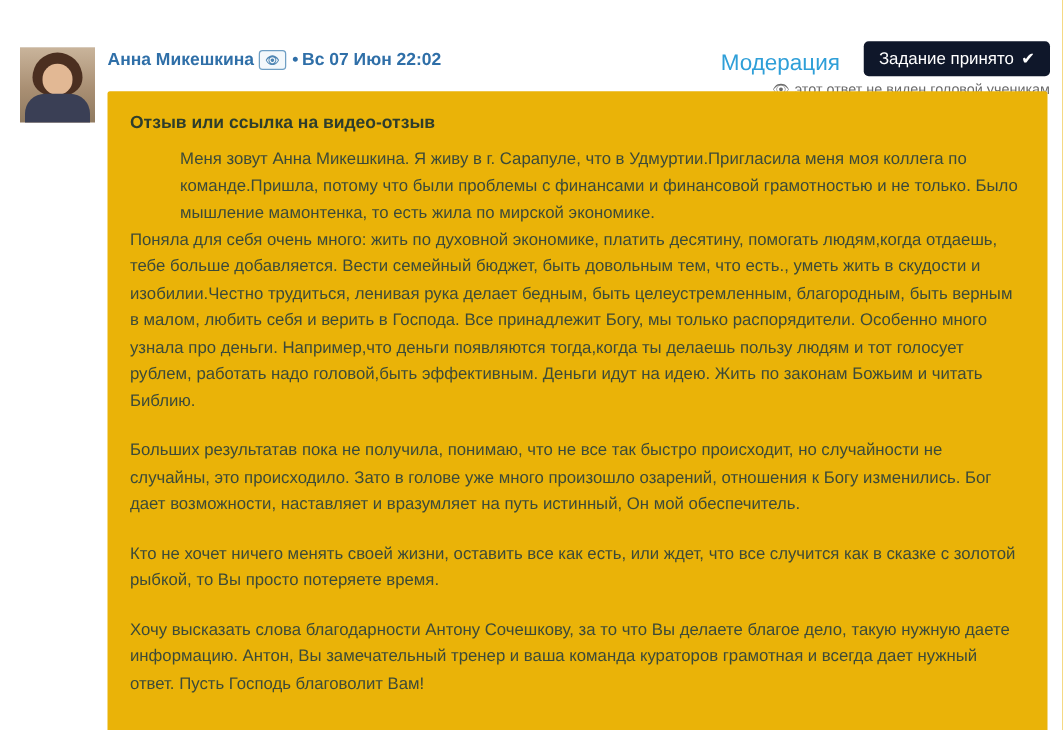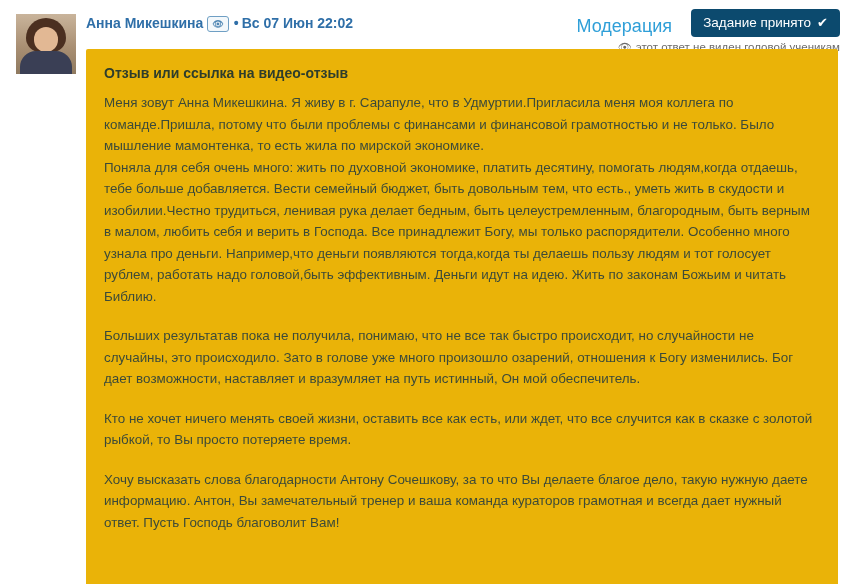--- a/index.html
+++ b/index.html
@@ -22,20 +22,21 @@
     height: 584px;
     box-sizing: border-box;
   }
 
   
   .header-row {
     position: relative;
     height: 34px;
     padding: 8px 24px 0 10px;
     box-sizing: border-box;
+    margin-top: 24px;
   }
 
   .avatar {
     position: absolute;
     left: 16px;
     top: 14px;
     width: 60px;
     height: 60px;
     overflow: hidden;
     background: #b9a48c;
@@ -115,21 +116,21 @@
     top: 16px;
     color: #2f9fd8;
     font-size: 18px;
     cursor: pointer;
   }
 
   .accept-btn {
     position: absolute;
     right: 10px;
     top: 9px;
-    background: #0c4a6e;
+    background: #0f172a;
     color: #ffffff;
     border: 0;
     border-radius: 4px;
     padding: 6px 12px 7px 12px;
     font-size: 13.5px;
     font-family: "Liberation Sans", sans-serif;
     cursor: pointer;
     white-space: nowrap;
   }
   .accept-btn .check {
@@ -175,20 +176,21 @@
 
   .body-text p {
     margin: 0 0 18px 0;
     font-size: 13.4px;
     line-height: 21.5px;
     color: #3c4a39;
     text-align: left;
   }
   .body-text p:first-child {
     margin-bottom: 0;
+    margin-left: 40px;
   }
   .body-text p.tight {
     margin-bottom: 0;
   }
   .body-text p:last-child {
     margin-bottom: 0;
   }
 </style>
 </head>
 <body>

